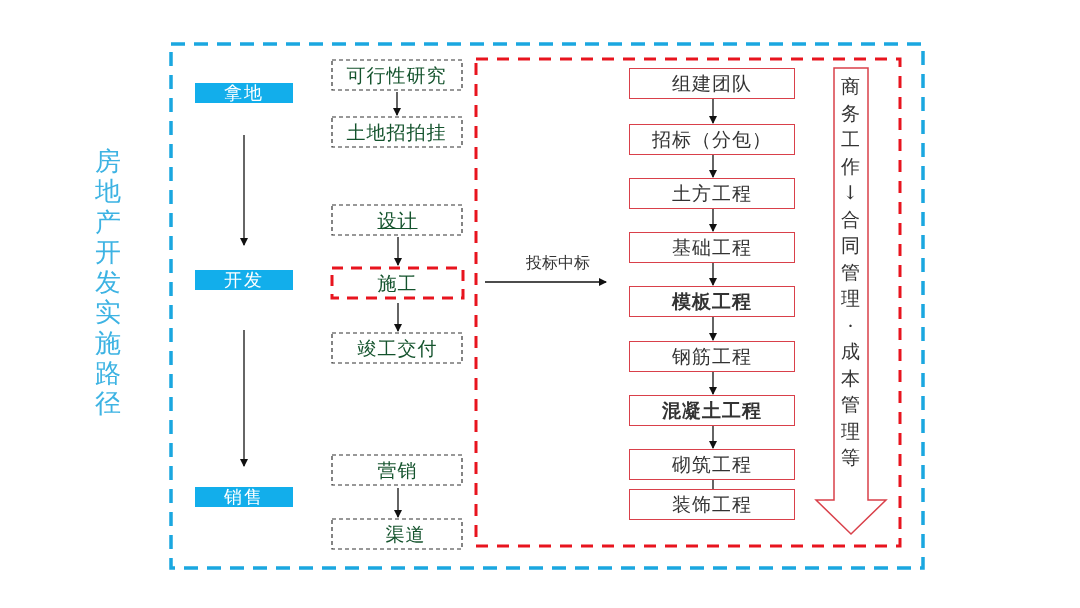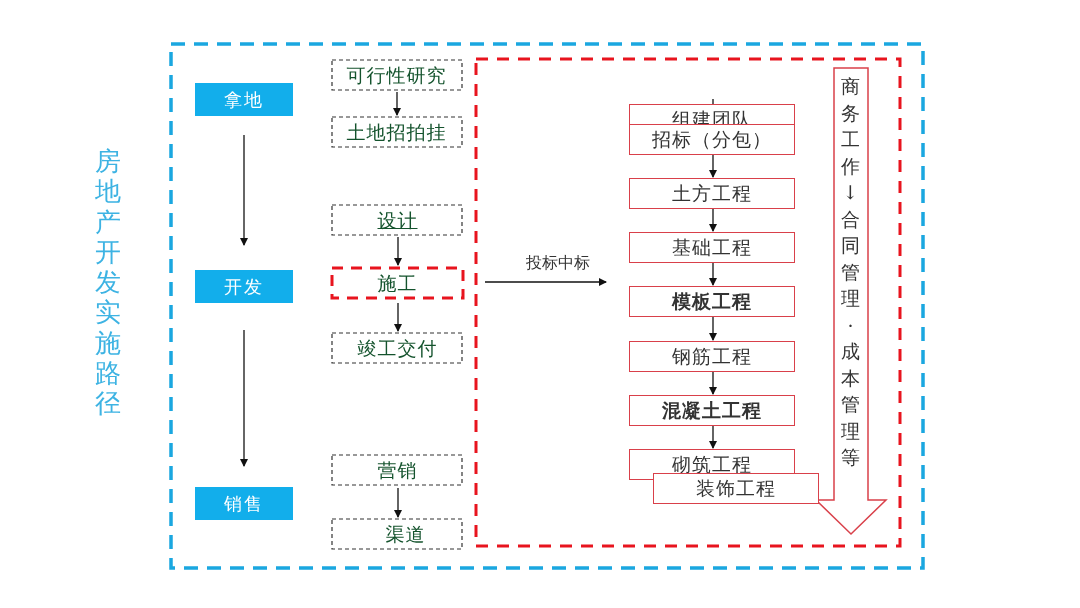--- a/index.html
+++ b/index.html
@@ -4,21 +4,21 @@
 <style>
   html, body { margin:0; padding:0; background:#ffffff; }
   body { width:1080px; height:608px; position:relative; overflow:hidden;
          font-family:"DejaVu Serif","Liberation Serif",serif; color:#222; }
   .abs { position:absolute; box-sizing:border-box; }
   svg.layer { position:absolute; left:0; top:0; width:1080px; height:608px; }
   .vtitle { left:92px; top:146px; width:32px; color:#3db3e3;
             font-family:"DejaVu Sans","Liberation Sans",sans-serif; font-size:26px;
             line-height:30.3px; text-align:center; font-weight:300; }
   .vtitle span { display:block; }
-  .phase { width:98px; height:33px; background:#12aeeb; color:#fff;
+  .phase { width:98px; height:20px; background:#12aeeb; color:#fff;
            font-family:"DejaVu Sans","Liberation Sans",sans-serif; font-size:18px;
            display:flex; align-items:center; justify-content:center; letter-spacing:2px; }
   .sub { width:131px; height:31px; display:flex; align-items:center; justify-content:center;
          font-size:19px; color:#14532d; letter-spacing:1px; white-space:nowrap; }
   .step { left:629px; width:166px; height:31px; border:1.5px solid #d9404a; background:#fff;
           display:flex; align-items:center; justify-content:center; font-size:19px; color:#333;
           letter-spacing:1px; white-space:nowrap; }
   .bid-label { left:500px; top:253px; width:90px; font-size:16px; color:#333; text-align:right; white-space:nowrap; }
   .vtext { left:835px; top:73px; width:31px; font-size:19px; line-height:26.5px; color:#333; text-align:center; }
   .vtext span { display:block; }
@@ -91,29 +91,29 @@
 <div class="abs sub" style="left:331px;top:60px;">可行性研究</div>
 <div class="abs sub" style="left:331px;top:117px;">土地招拍挂</div>
 <div class="abs sub" style="left:332px;top:205px;text-decoration:underline;">设计</div>
 <div class="abs sub" style="left:332px;top:268px;">施工</div>
 <div class="abs sub" style="left:332px;top:333px;">竣工交付</div>
 <div class="abs sub" style="left:332px;top:455px;">营销</div>
 <div class="abs sub" style="left:340px;top:519px;">渠道</div>
 
 <div class="abs bid-label">投标中标</div>
 
-<div class="abs step" style="top:68px;margin-top:36px;">组建团队</div>
+<div class="abs step" style="top:68px;">组建团队</div>
 <div class="abs step" style="top:124px;">招标（分包）</div>
 <div class="abs step" style="top:178px;">土方工程</div>
 <div class="abs step" style="top:232px;text-align:right;">基础工程</div>
 <div class="abs step" style="top:286px;font-weight:bold;">模板工程</div>
 <div class="abs step" style="top:341px;">钢筋工程</div>
 <div class="abs step" style="top:395px;font-weight:bold;">混凝土工程</div>
 <div class="abs step" style="top:449px;">砌筑工程</div>
-<div class="abs step" style="top:473px;margin-left:24px;">装饰工程</div>
+<div class="abs step" style="top:489px;">装饰工程</div>
 
 <div class="abs vtext" id="vnote">
     <span>商</span>
     <span>务</span>
     <span>工</span>
     <span>作</span>
     <span>↓</span>
     <span>合</span>
     <span>同</span>
     <span>管</span>

